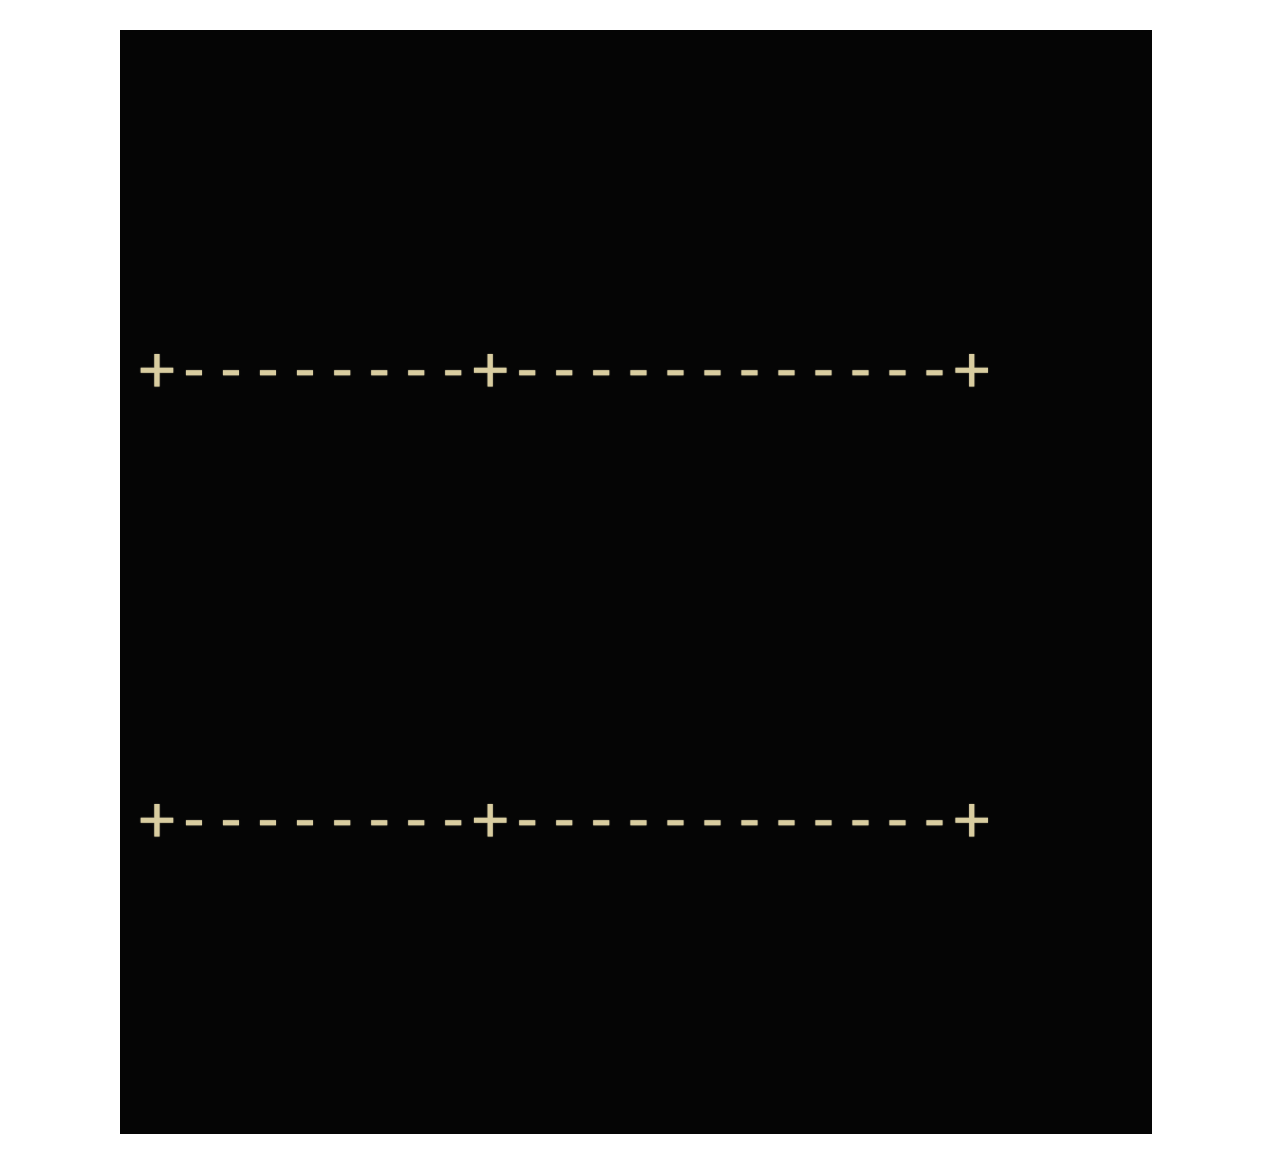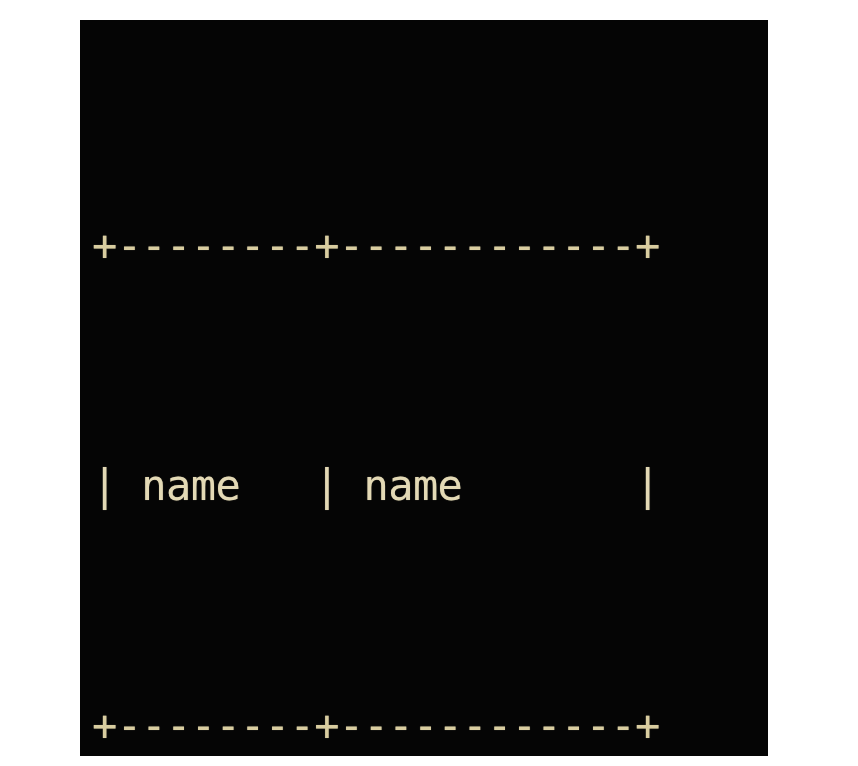--- a/index.html
+++ b/index.html
@@ -63,21 +63,20 @@
 <body>
 
 <div id="page">
 
   <div id="terminal">
 
     <div id="terminal-output">
 
       <span class="term-line rule-line">+--------+------------+</span>
 
-      <span class="term-line">| name   | name       |</span>
 
       <span class="term-line rule-line">+--------+------------+</span>
 
       
 
       
 
       
 
       

